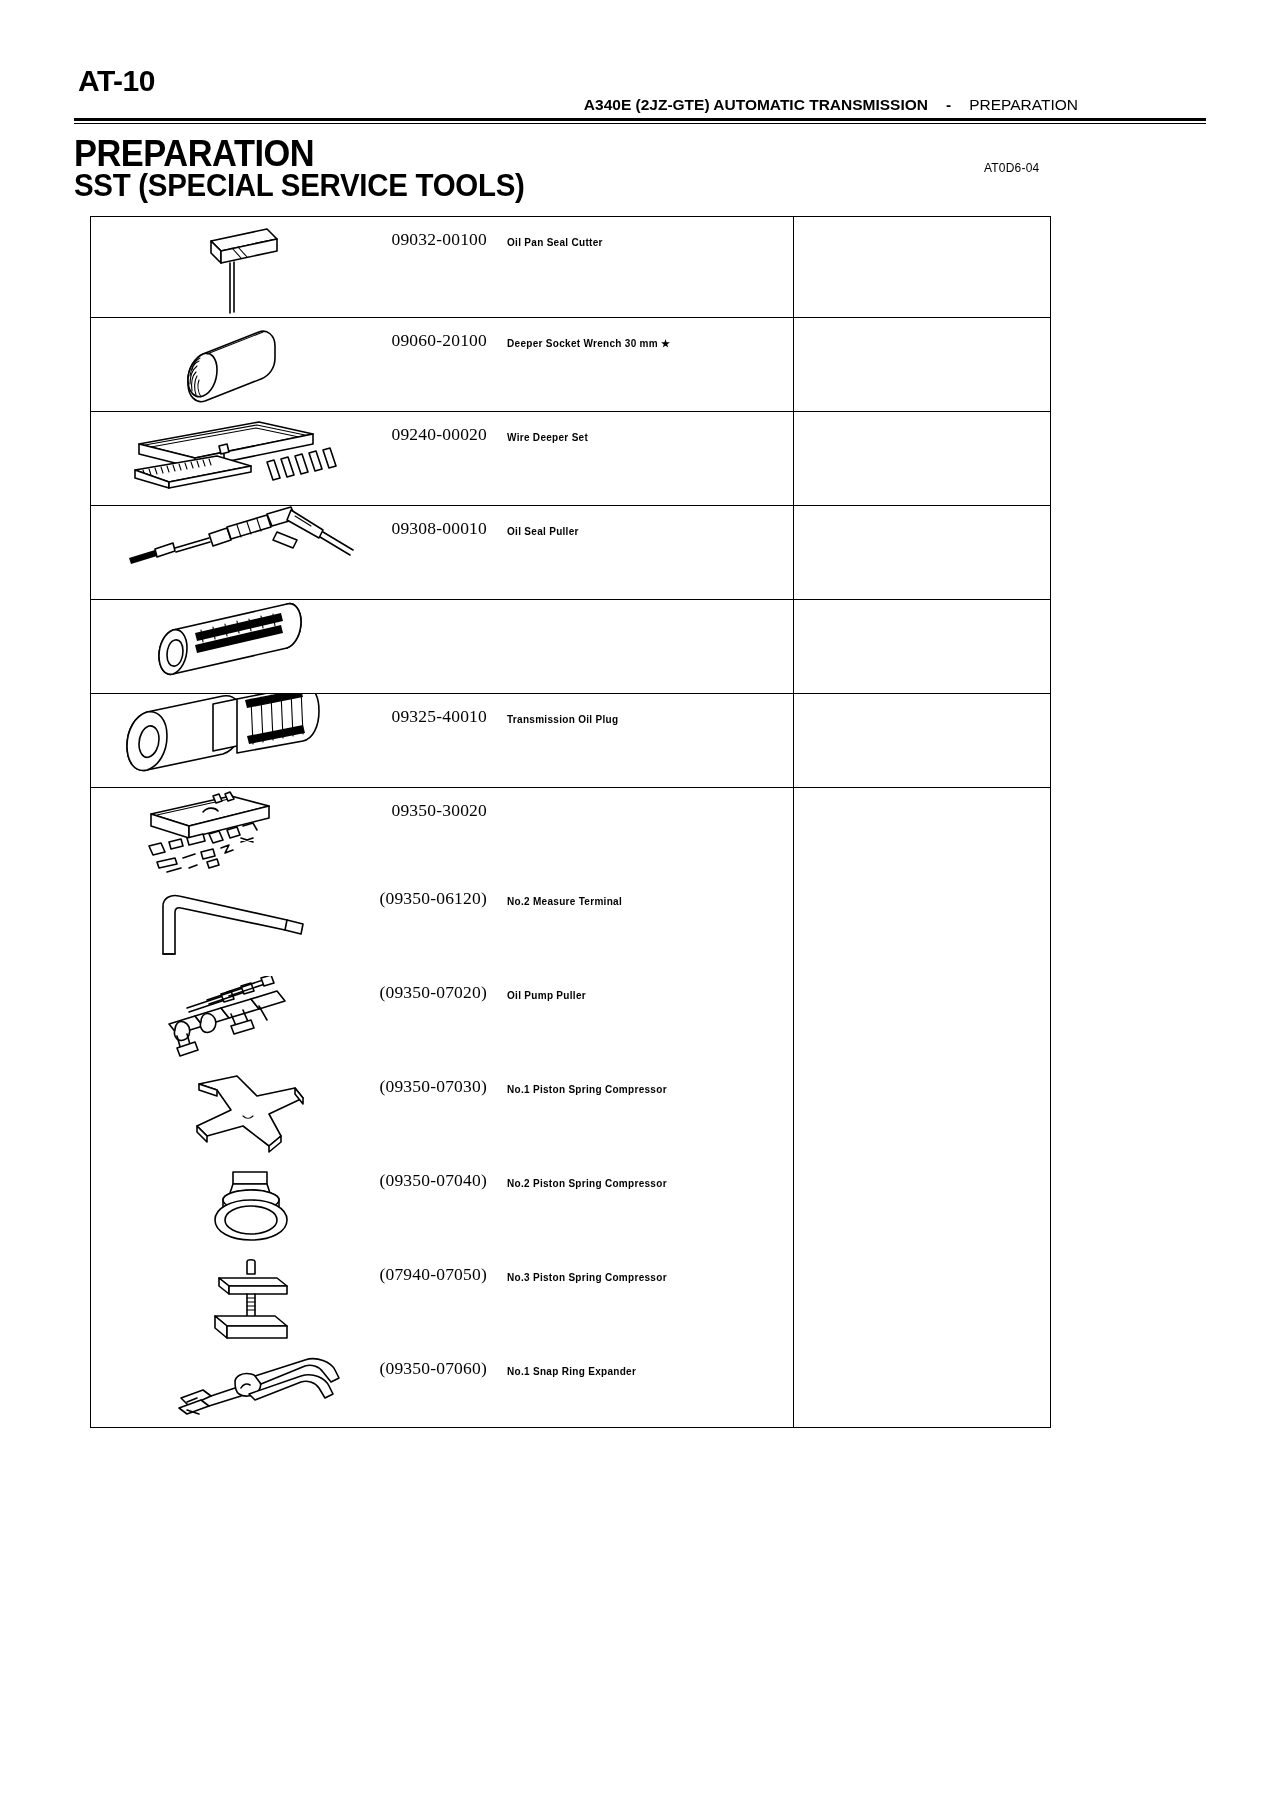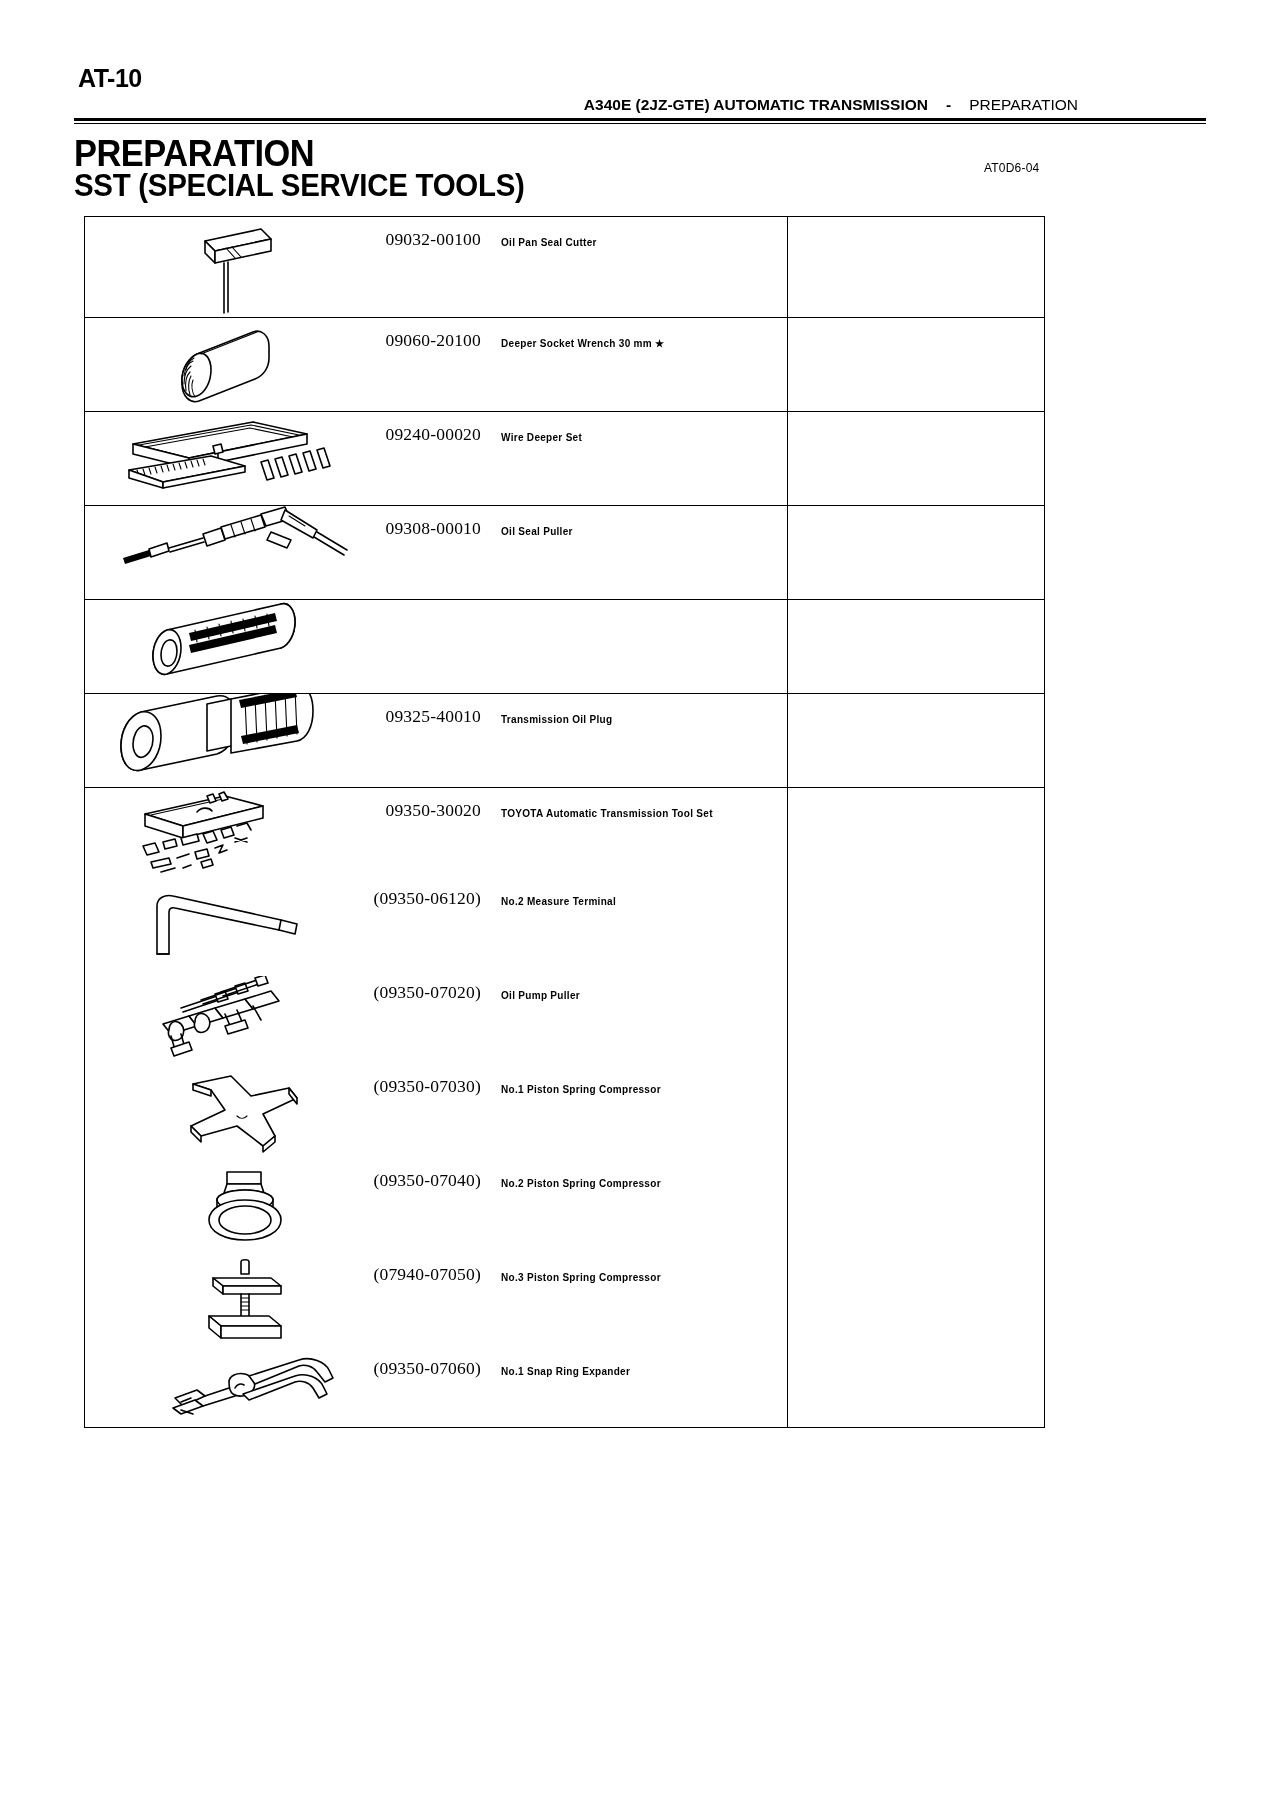--- a/index.html
+++ b/index.html
@@ -21,21 +21,21 @@
     left: 0; top: 0;
     width: 1280px;
     height: 1811px;
   }
 
   
   .page-number {
     position: absolute;
     left: 78px;
     top: 64px;
-    font-size: 25px;
+    font-size: 30px;
     font-weight: bold;
     letter-spacing: -0.5px;
     font-family: "Liberation Sans", sans-serif;
   }
   .running-head {
     position: absolute;
     left: 78px;
     top: 96px;
     width: 1000px;
     text-align: right;
@@ -87,21 +87,21 @@
     left: 984px;
     top: 161px;
     font-size: 12px;
     letter-spacing: 0.2px;
     font-family: Liberation Sans, sans-serif;
   }
 
   
   .sst-table {
     position: absolute;
-    left: 84px;
+    left: 90px;
     top: 216px;
     width: 961px;
     border: 1.5px solid #000;
     box-sizing: border-box;
   }
   .sst-row {
     position: relative;
     border-bottom: 1.5px solid #000;
     box-sizing: border-box;
     display: block;
@@ -497,21 +497,20 @@
             <path class="ln" d="M96 58 L108 62"></path>
             <path class="ln" d="M96 50 L106 46"></path>
           </svg>
         </div>
 
       </div>
 
       <div class="col-text">
 
         <div class="part-no" style="top:12px;">09350-30020</div>
-        <div class="part-name" style="top:13px;">TOYOTA Automatic Transmission Tool Set</div>
 
         <div style="position:absolute; left:0; top:94px; width:100%;">
           <div class="subentry">
             <div class="part-no">(09350-06120)</div>
             <div class="part-name">No.2 Measure Terminal</div>
           </div>
           <div class="subentry">
             <div class="part-no">(09350-07020)</div>
             <div class="part-name">Oil Pump Puller</div>
           </div>

